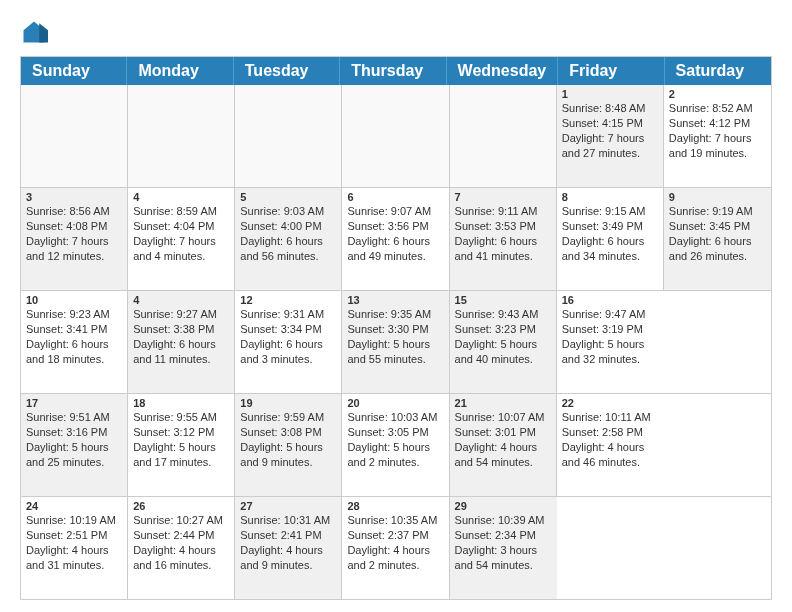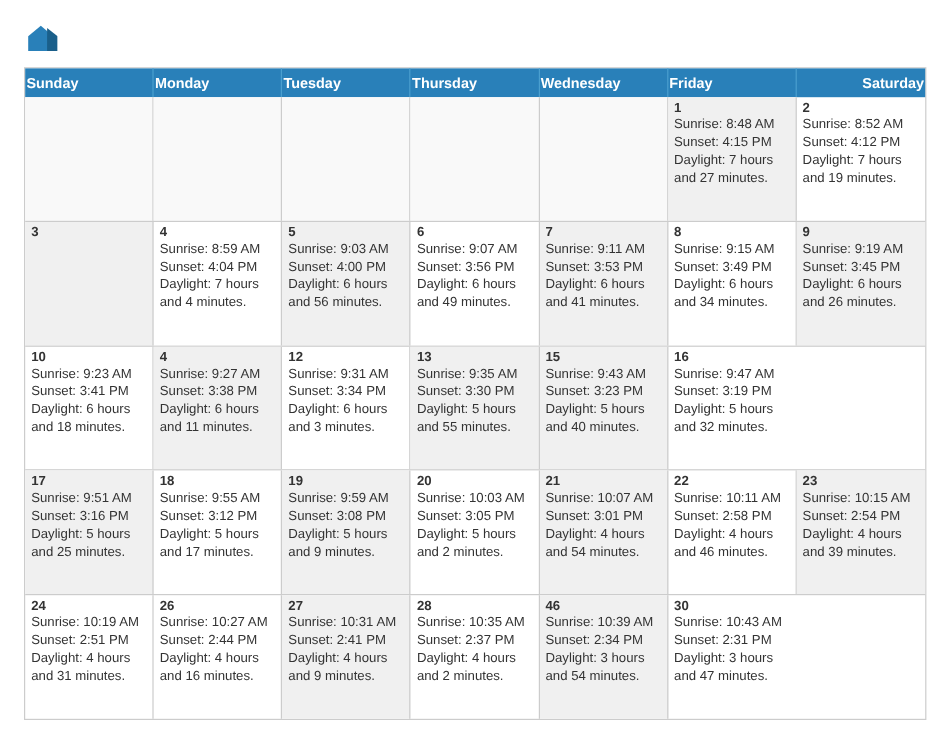--- a/index.html
+++ b/index.html
@@ -59,26 +59,26 @@
       border: 1px solid #ccc;
     }
     .cal-header {
       display: grid;
       grid-template-columns: repeat(7, 1fr);
       background: #2980b9;
     }
     .cal-header-cell {
       color: #fff;
       font-weight: bold;
-      font-size: 12px;
-      padding: 5px 1px;
+      font-size: 16px;
+      padding: 5px 11px;
       text-align: left;
       border-right: 1px solid #4a9fcf;
     }
-    .cal-header-cell:last-child { border-right: none; text-align: right; }
+    .cal-header-cell:last-child { border-right: none; }
     .cal-body {
       flex: 1;
       display: flex;
       flex-direction: column;
     }
     .cal-row {
       display: grid;
       grid-template-columns: repeat(7, 1fr);
       flex: 1;
       border-top: 1px solid #ccc;
@@ -155,20 +155,23 @@
           <div class="cal-cell">
             <span class="day-num">2</span>
             <div class="day-info">Sunrise: 8:52 AM
 Sunset: 4:12 PM
 Daylight: 7 hours and 19 minutes.</div>
           </div>
         </div>
         <div class="cal-row">
           <div class="cal-cell shaded">
             <span class="day-num">3</span>
+            <div class="day-info">Sunrise: 8:56 AM
+Sunset: 4:08 PM
+Daylight: 7 hours and 12 minutes.</div>
           </div>
           <div class="cal-cell">
             <span class="day-num">4</span>
             <div class="day-info">Sunrise: 8:59 AM
 Sunset: 4:04 PM
 Daylight: 7 hours and 4 minutes.</div>
           </div>
           <div class="cal-cell shaded">
             <span class="day-num">5</span>
             <div class="day-info">Sunrise: 9:03 AM
@@ -268,26 +271,20 @@
             <div class="day-info">Sunrise: 10:07 AM
 Sunset: 3:01 PM
 Daylight: 4 hours and 54 minutes.</div>
           </div>
           <div class="cal-cell">
             <span class="day-num">22</span>
             <div class="day-info">Sunrise: 10:11 AM
 Sunset: 2:58 PM
 Daylight: 4 hours and 46 minutes.</div>
           </div>
-          <div class="cal-cell shaded">
-            <span class="day-num">23</span>
-            <div class="day-info">Sunrise: 10:15 AM
-Sunset: 2:54 PM
-Daylight: 4 hours and 39 minutes.</div>
-          </div>
         </div>
         <div class="cal-row">
           <div class="cal-cell">
             <span class="day-num">24</span>
             <div class="day-info">Sunrise: 10:19 AM
 Sunset: 2:51 PM
 Daylight: 4 hours and 31 minutes.</div>
           </div>
           <div class="cal-cell">
             <span class="day-num">26</span>
@@ -301,27 +298,21 @@
 Sunset: 2:41 PM
 Daylight: 4 hours and 9 minutes.</div>
           </div>
           <div class="cal-cell">
             <span class="day-num">28</span>
             <div class="day-info">Sunrise: 10:35 AM
 Sunset: 2:37 PM
 Daylight: 4 hours and 2 minutes.</div>
           </div>
           <div class="cal-cell shaded">
-            <span class="day-num">46</span>
+            <span class="day-num">29</span>
             <div class="day-info">Sunrise: 10:39 AM
 Sunset: 2:34 PM
 Daylight: 3 hours and 54 minutes.</div>
-          </div>
-          <div class="cal-cell">
-            <span class="day-num">30</span>
-            <div class="day-info">Sunrise: 10:43 AM
-Sunset: 2:31 PM
-Daylight: 3 hours and 47 minutes.</div>
           </div>
         </div>
       </div>
   </div>
 </div>
 
 </body></html>

